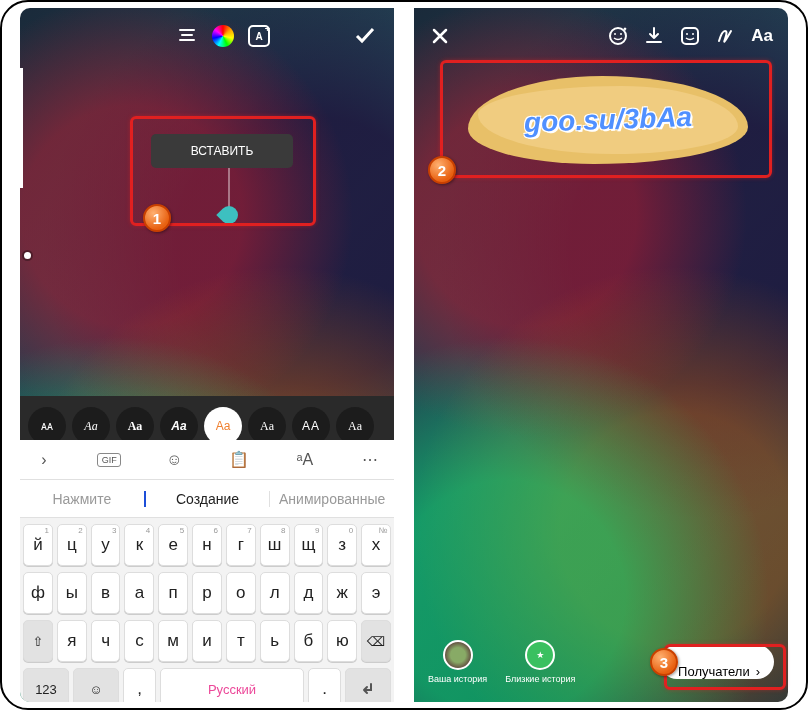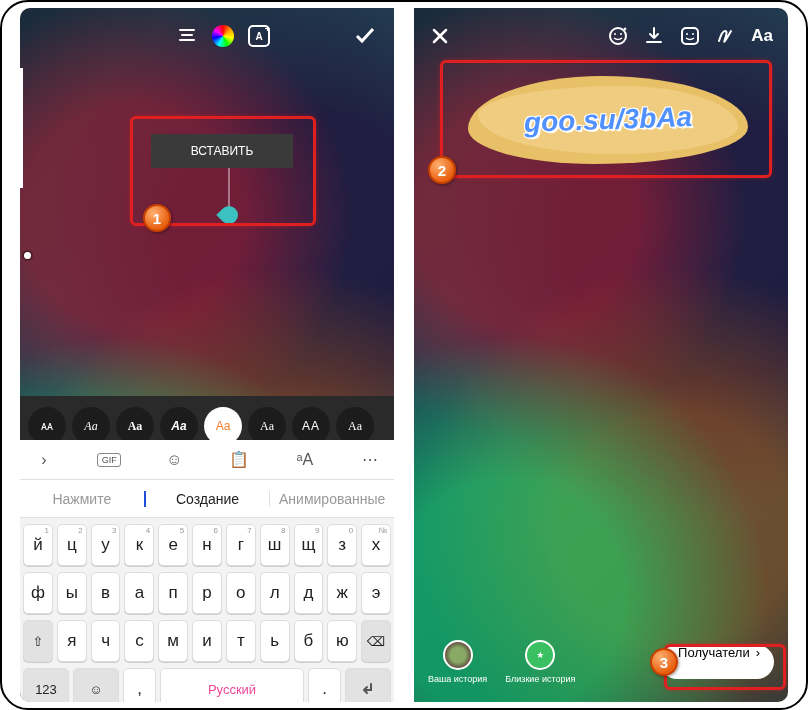--- a/index.html
+++ b/index.html
@@ -19,21 +19,21 @@
 
   
   .lhead{position:absolute;top:10px;left:0;right:0;height:36px;display:flex;align-items:center;justify-content:flex-end;gap:10px;padding:0 16px}
   .lhead .ic{width:26px;height:26px;display:flex;align-items:center;justify-content:center;color:#fff}
   .clrwheel{width:22px;height:22px;border-radius:50%;background:conic-gradient(red,orange,yellow,lime,cyan,blue,magenta,red)}
   .aasq{width:22px;height:22px;border:2px solid #fff;border-radius:5px;display:flex;align-items:center;justify-content:center;font-size:10px;font-weight:bold;color:#fff;position:relative}
   .aasq::after{content:"+";position:absolute;top:-3px;right:-2px;font-size:9px}
   .check{stroke:#fff;stroke-width:3;fill:none}
 
   
-  .pastebox{position:absolute;left:131px;top:126px;width:142px;padding:10px 0;background:#3a3a3a;color:#fff;font-size:12px;text-align:center;border-radius:0}
+  .pastebox{position:absolute;left:131px;top:126px;width:142px;padding:10px 0;background:#3a3a3a;color:#fff;font-size:12px;text-align:center;border-radius:5px}
   .cursor{position:absolute;left:200px;top:198px;width:18px;height:18px;background:#3dc0c0;transform:rotate(45deg);border-radius:50% 50% 50% 0}
   .curline{position:absolute;left:208px;top:160px;width:2px;height:44px;background:rgba(255,255,255,.4)}
   .leftbar{position:absolute;left:0;top:60px;width:3px;height:120px;background:#fff}
   .whitedot{position:absolute;left:4px;top:244px;width:7px;height:7px;background:#fff;border-radius:50%;box-shadow:0 0 0 2px rgba(0,0,0,.3)}
 
   
   .fonts{position:absolute;left:0;right:0;top:388px;height:60px;background:#2a2a2a;display:flex;align-items:center;gap:6px;padding:0 8px;overflow:hidden}
   .fchip{width:38px;height:38px;border-radius:50%;background:#1c1c1c;display:flex;align-items:center;justify-content:center;color:#fff;font-size:12px;flex-shrink:0}
   .fchip.sel{background:#fff;color:#f08030}
 
@@ -65,21 +65,21 @@
   .urltxt{position:absolute;inset:0;display:flex;align-items:center;justify-content:center;font-size:28px;font-weight:900;font-style:italic;color:#5090ff;text-shadow:2px 2px 0 #fff,-1px -1px 0 #fff,1px -1px 0 #fff,-1px 1px 0 #fff;transform:rotate(-2deg)}
 
   .datestamp{position:absolute;left:0;right:0;top:500px;text-align:center;color:#fff;font-size:22px;font-weight:500;letter-spacing:1px}
 
   
   .share{position:absolute;left:0;right:0;bottom:12px;height:56px;display:flex;align-items:center;padding:0 14px;gap:18px}
   .sicon{display:flex;flex-direction:column;align-items:center;font-size:9px;color:#fff;gap:4px}
   .sicon .circ{width:30px;height:30px;border-radius:50%}
   .story{background:radial-gradient(circle,#8a6 40%,#654 70%);border:2px solid #fff}
   .close{background:#3ac060;border:2px solid #fff;display:flex;align-items:center;justify-content:center;color:#fff}
-  .recpill{margin-left:auto;background:#fff;border-radius:20px;height:34px;padding:0 14px 0 18px;display:flex;align-items:flex-start;gap:6px;font-size:13px;color:#000;font-weight:500}
+  .recpill{margin-left:auto;background:#fff;border-radius:20px;height:34px;padding:0 14px 0 18px;display:flex;align-items:flex-end;gap:6px;font-size:13px;color:#000;font-weight:500}
 
   
   .ann-box{position:absolute;border:3px solid #e02020;border-radius:6px;pointer-events:none;box-shadow:0 0 4px rgba(224,32,32,.4)}
   .ann-num{position:absolute;width:28px;height:28px;border-radius:50%;background:radial-gradient(circle at 35% 30%,#ffb070,#e86010 70%);border:2px solid #c84000;color:#fff;font-weight:bold;display:flex;align-items:center;justify-content:center;font-size:15px;box-shadow:1px 1px 3px rgba(0,0,0,.4)}
 </style>
 </head>
 <body>
 
 <div class="phone left">
   <div class="bg"></div>

